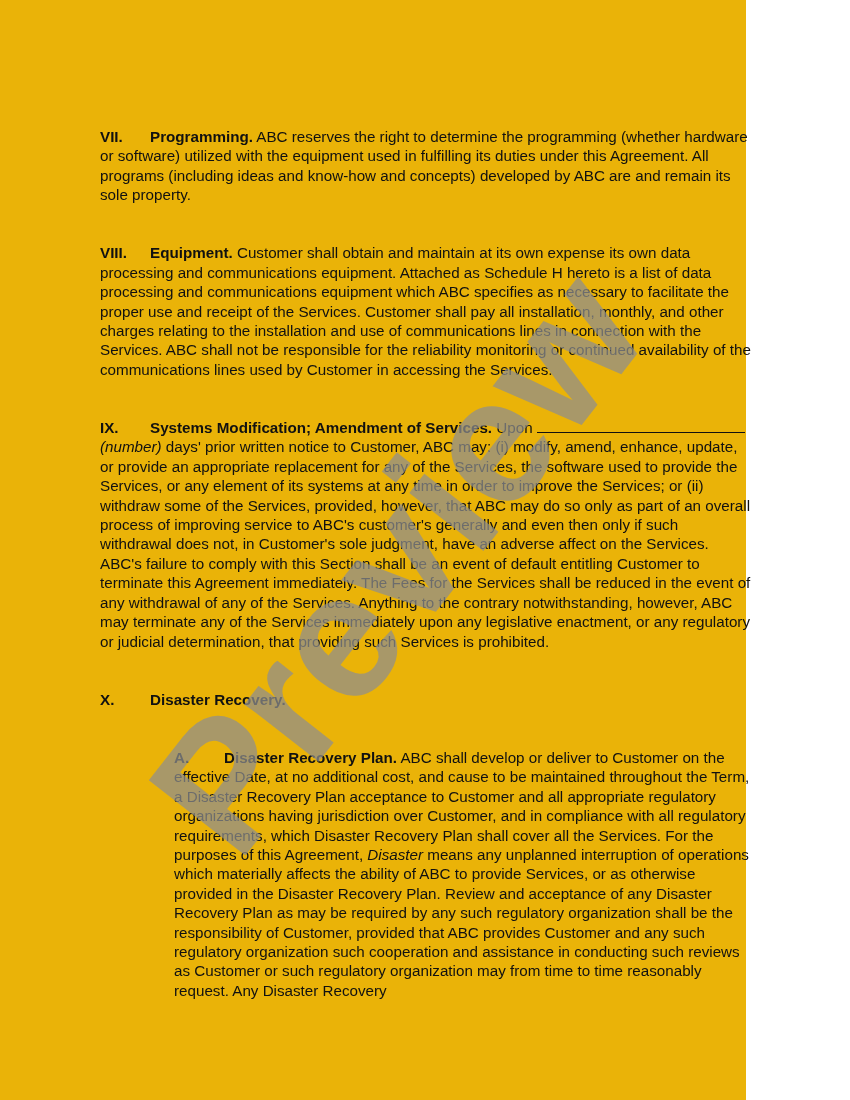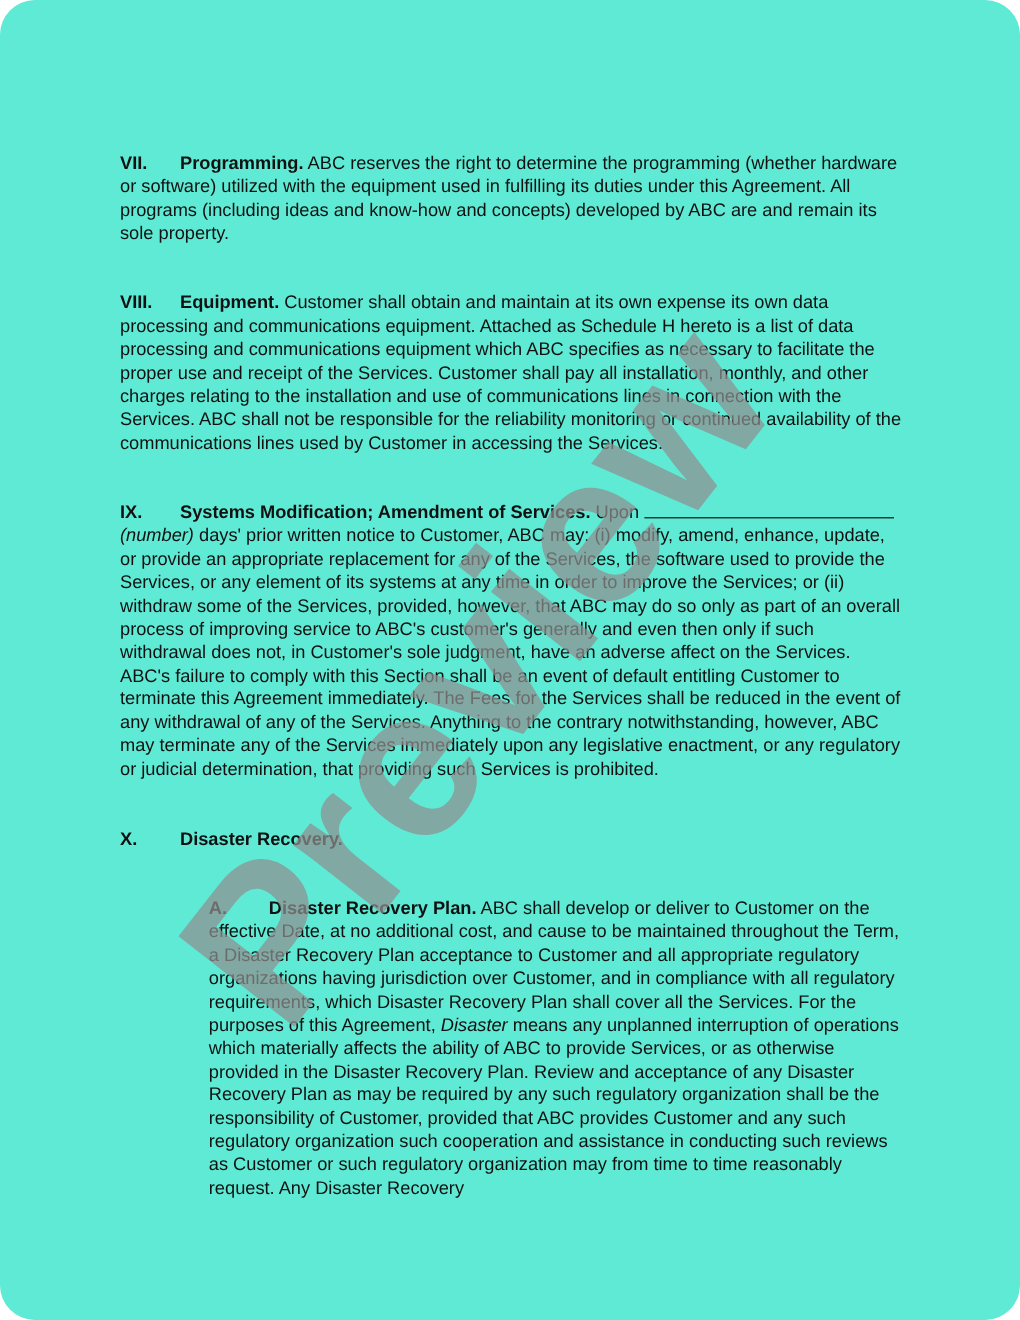--- a/index.html
+++ b/index.html
@@ -1,17 +1,17 @@
 <!DOCTYPE html>
 <html><head>
   <meta charset="utf-8">
   <style>
     html, body { margin: 0; padding: 0; background: #ffffff; }
     body { width: 850px; height: 1100px; position: relative; overflow: hidden; }
-    .page { position: absolute; left: 0; top: 0; width: 850px; height: 1100px; background: #5eead4; border-radius: 29px; }
+    .page { position: absolute; left: 0; top: 0; width: 746px; height: 1100px; background: #eab308; }
     .content {
       position: absolute; left: 100px; top: 127px; width: 652px;
       font-family: "Liberation Sans", sans-serif; font-size: 15.2px; line-height: 19.4px; color: #111;
     }
     p { margin: 0; }
     .section { margin-bottom: 19.4px; }
     .num { display: inline-block; width: 50px; font-weight: bold; }
     .heading { font-weight: bold; }
     .b { font-weight: normal; }
     .i { font-style: italic; text-align: center; }

